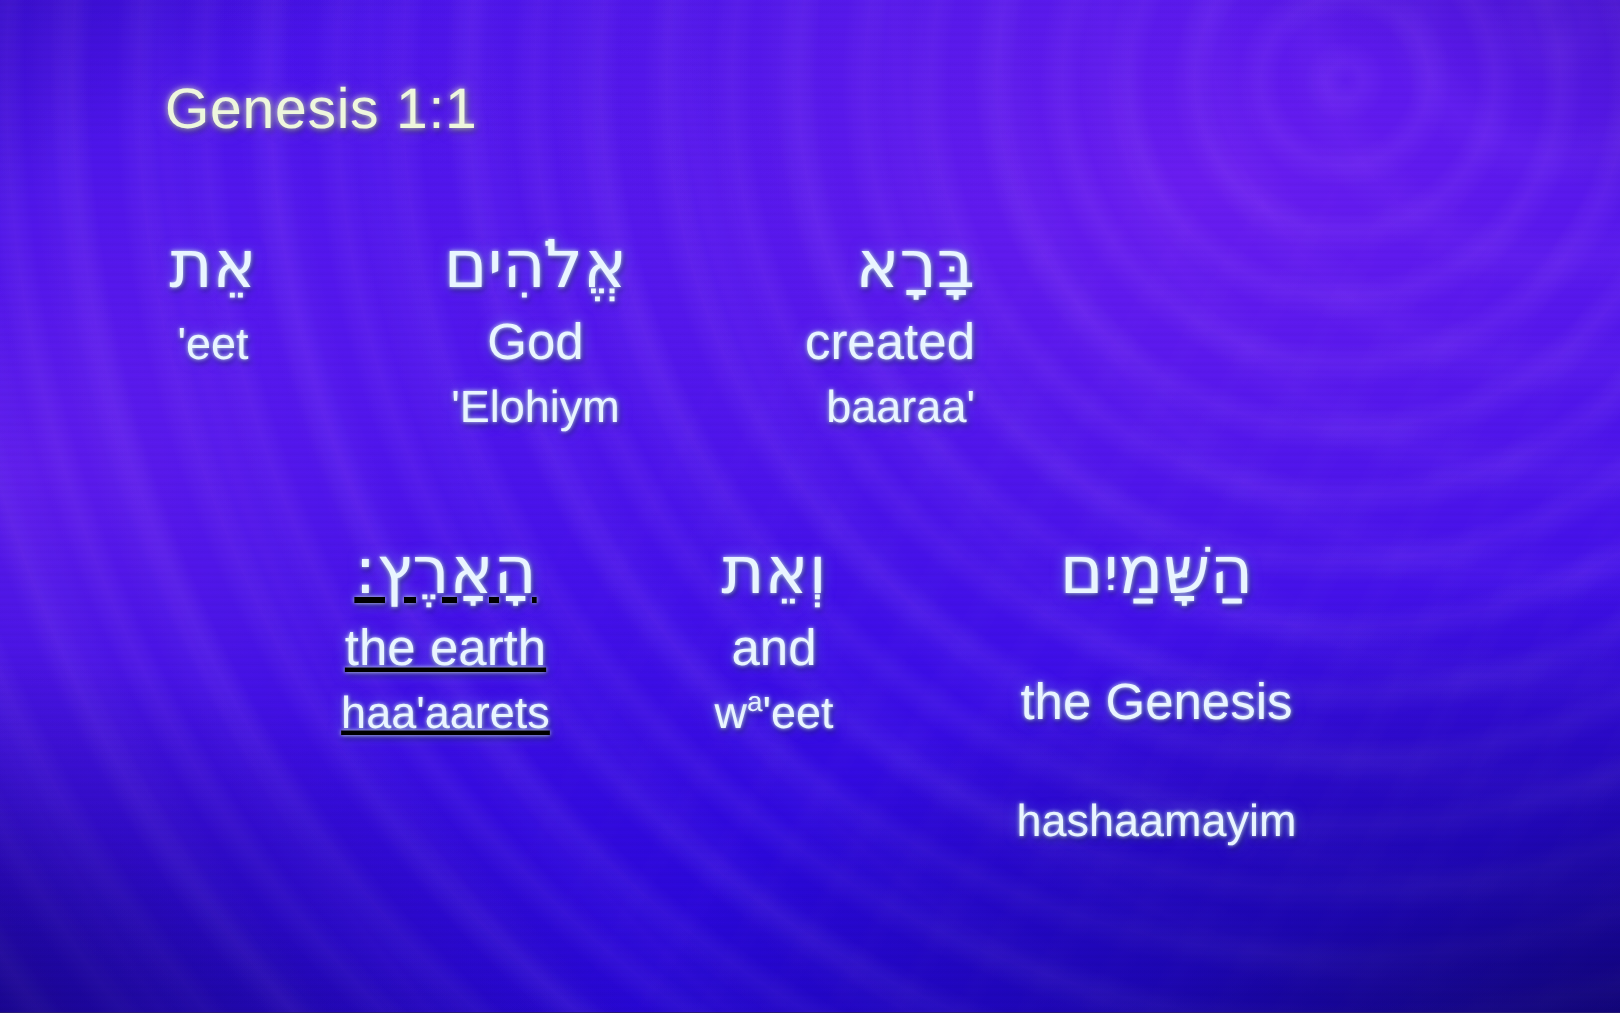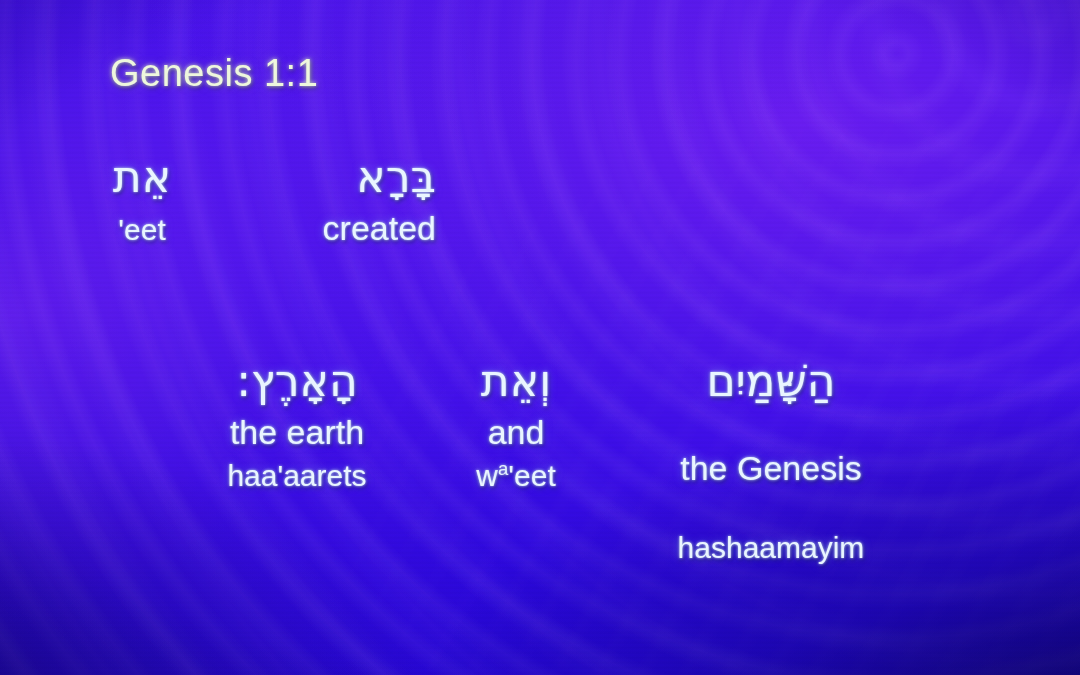--- a/index.html
+++ b/index.html
@@ -160,21 +160,21 @@
     vertical-align: super;
     line-height: 0;
   }
 
   
   #row-1 .c0 { width: 216px; margin-left: 34px; }   
   #row-1 .c1 { width: 214px; }                      
   #row-1 .c2 { width: 186px; align-items: flex-end; }                      
   #row-1 .c3 { width: 360px; }                      
 
-  #row-2 .c0 { width: 258px; margin-left: 168px; }  
+  #row-2 .c0 { width: 258px; margin-left: 168px; text-decoration: underline; }  
   #row-2 .c1 { width: 180px; }                      
   #row-2 .c2 { width: 330px; gap: 36px; }                      
 </style>
 </head>
 <body>
 
 <div id="stage">
 
   <div class="bg-layer bg-base"></div>
   <div class="bg-layer bg-leftglow"></div>
@@ -190,24 +190,30 @@
     <div id="slide-title" class="glow">Genesis 1:1</div>
 
     <div class="interlinear-row" id="row-1">
 
       <div class="word-cell c0">
         <div class="hebrew glow">אֵת</div>
         <div class="english glow blank"></div>
         <div class="translit glow"><span>'eet</span><sup></sup><span></span></div>
       </div>
 
+      <div class="word-cell c1">
+        <div class="hebrew glow">אֱלֹהִים</div>
+        <div class="english glow">God</div>
+        <div class="translit glow"><span>'Elohiym</span><sup></sup><span></span></div>
+      </div>
 
       <div class="word-cell c2">
         <div class="hebrew glow">בָּרָא</div>
         <div class="english glow">created</div>
+        <div class="translit glow"><span>baaraa'</span><sup></sup><span></span></div>
       </div>
 
 
     </div>
 
     <div class="interlinear-row" id="row-2">
 
       <div class="word-cell c0">
         <div class="hebrew glow">הָאָרֶץ:</div>
         <div class="english glow">the earth</div>

